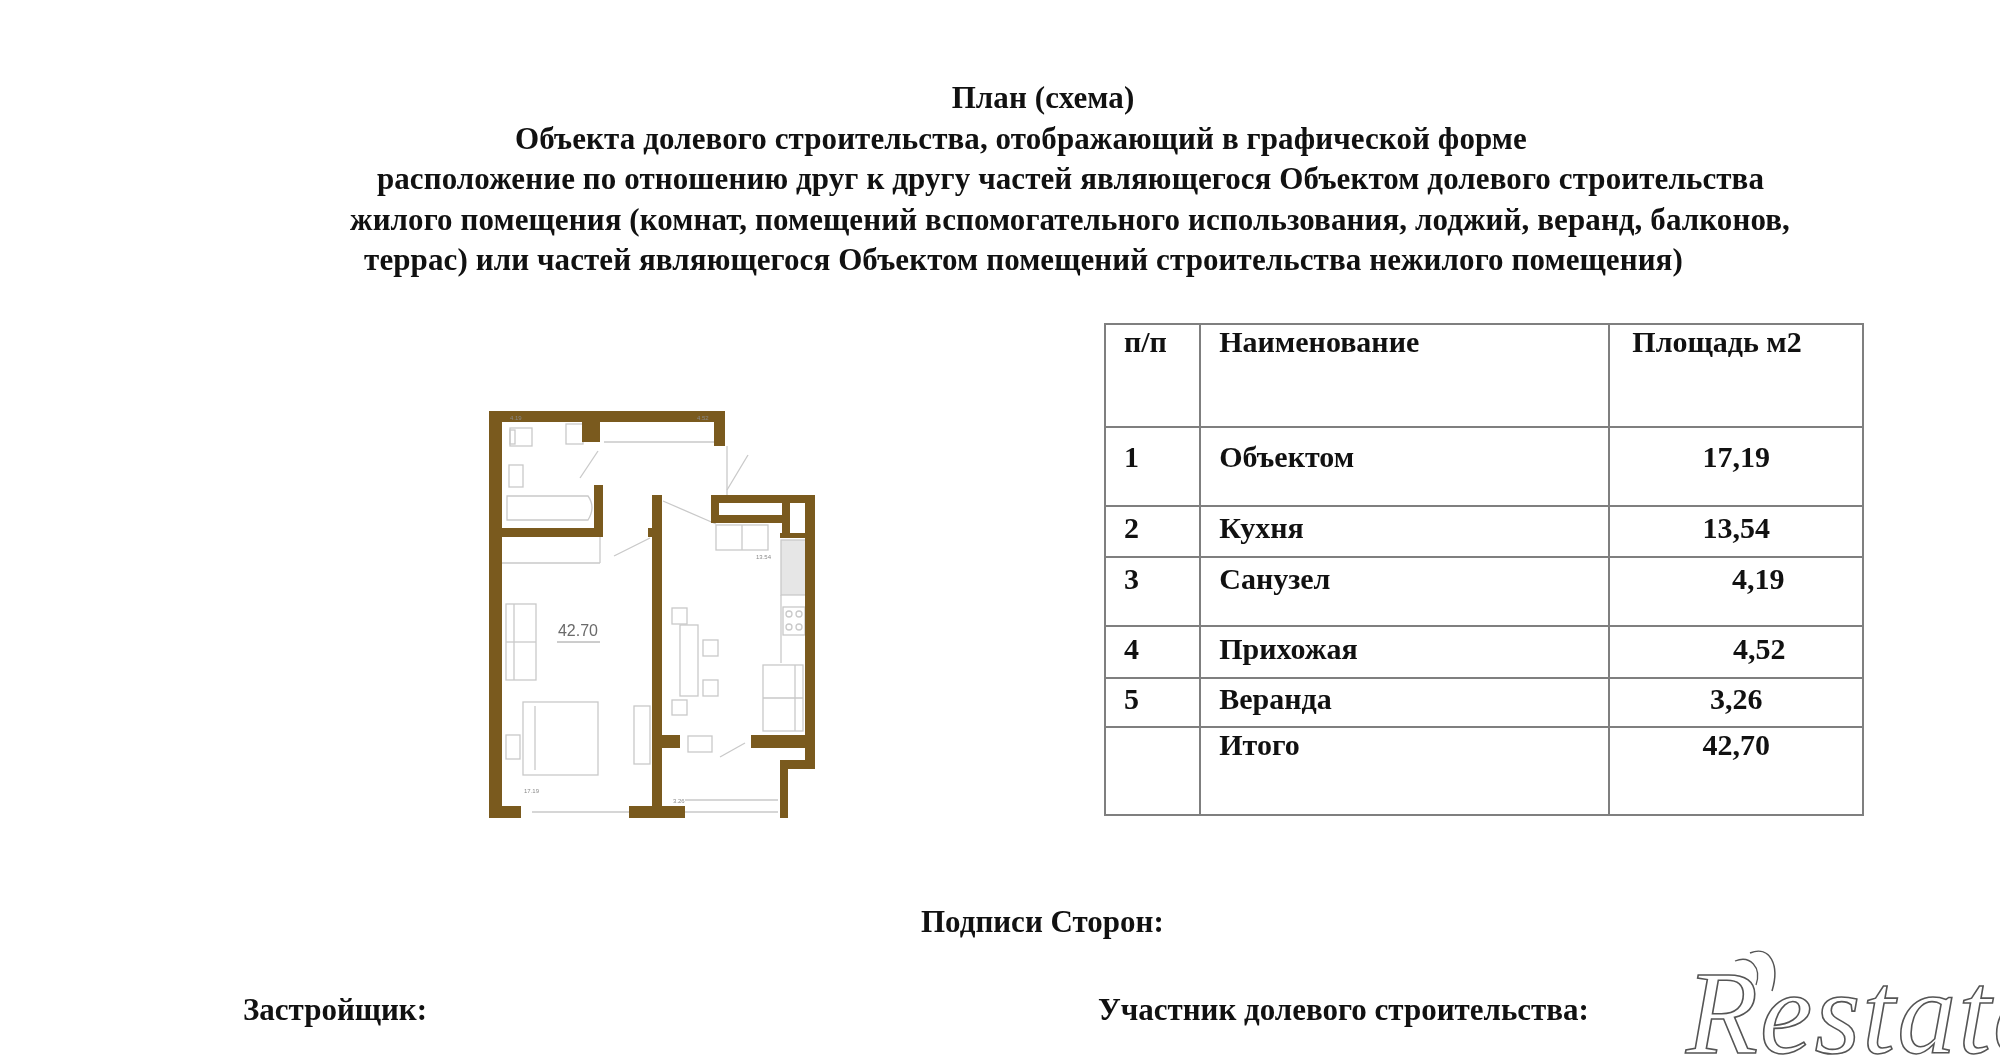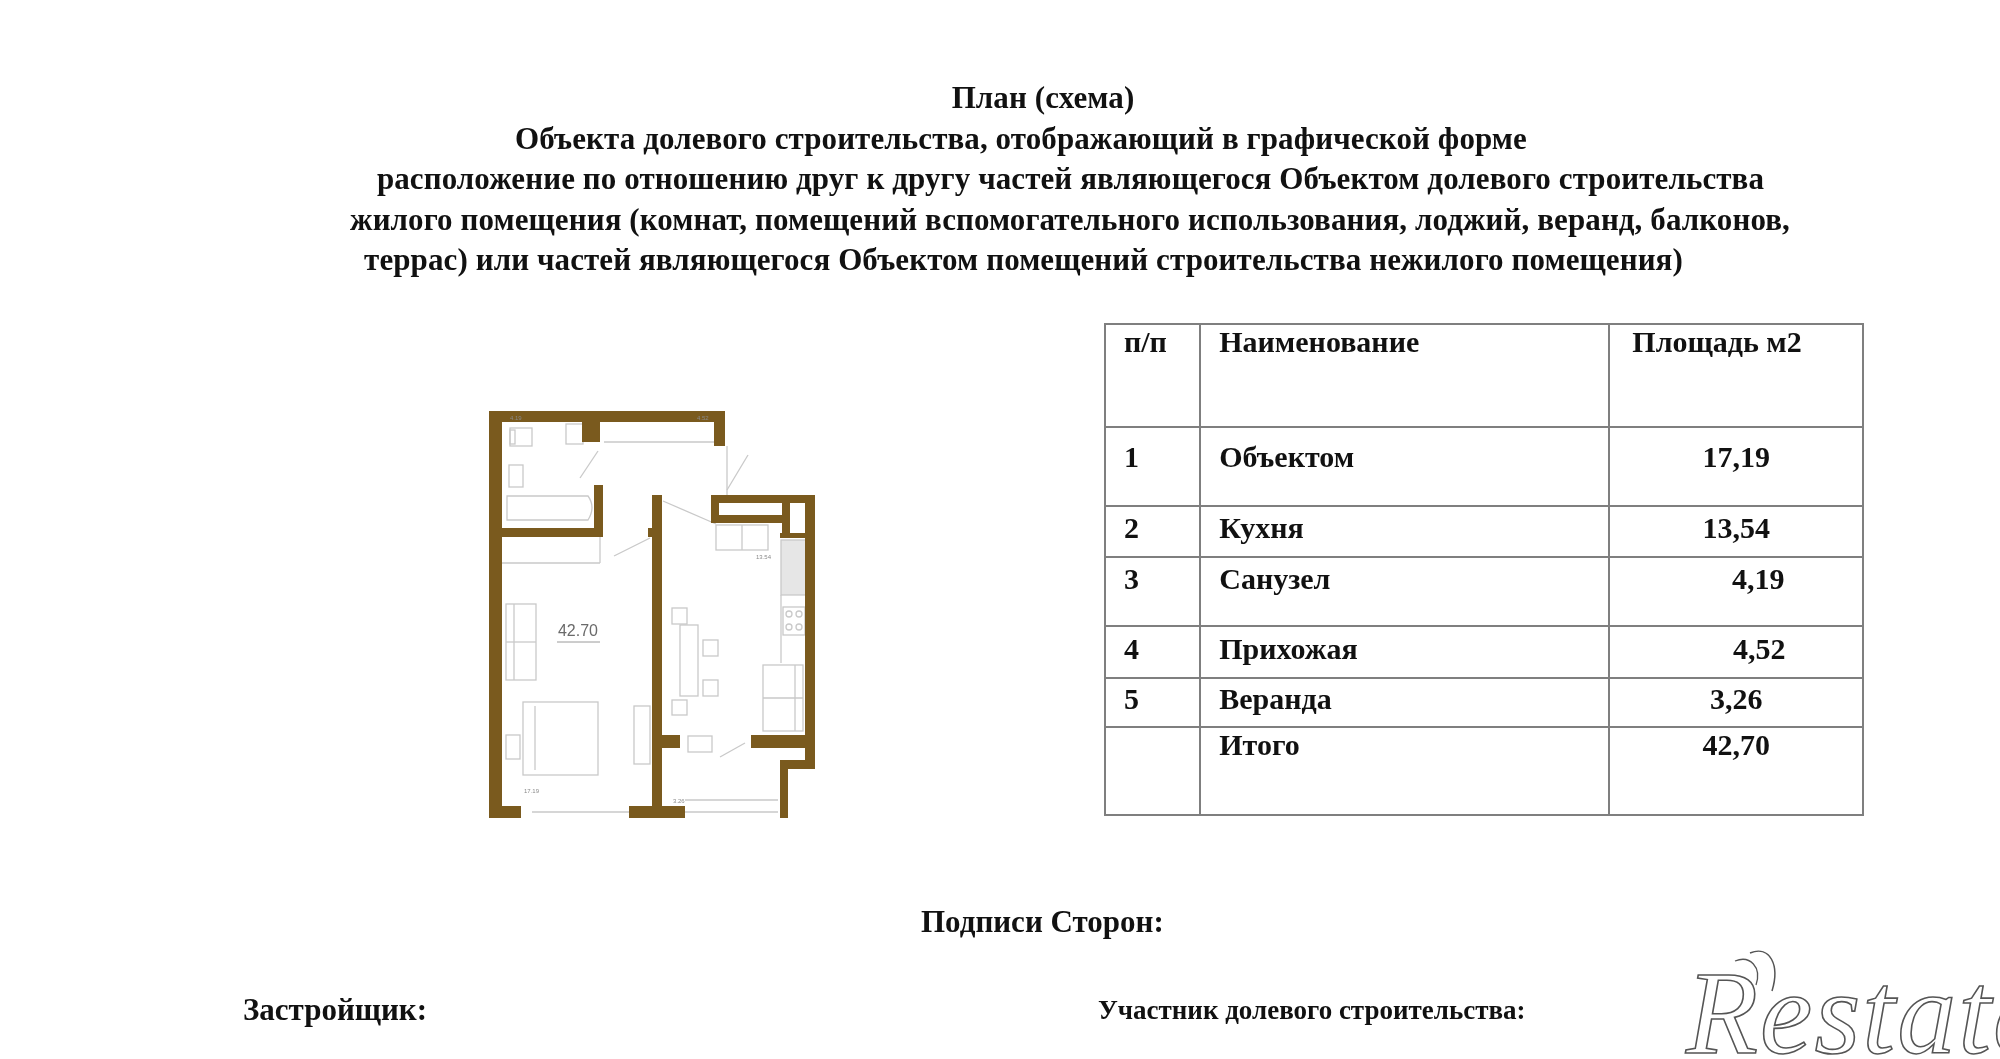--- a/index.html
+++ b/index.html
@@ -53,21 +53,21 @@
   .sign-title {
     position: absolute; left: 912px; top: 902px;
     font-weight: bold; font-size: 31px; line-height: 40px; white-space: nowrap; margin-left: 9px;
   }
   .sign-dev {
     position: absolute; left: 243px; top: 990px;
     font-weight: bold; font-size: 31px; line-height: 40px; white-space: nowrap;
   }
   .sign-part {
     position: absolute; left: 1098px; top: 990px;
-    font-weight: bold; font-size: 27px; line-height: 40px; white-space: nowrap;
+    font-weight: bold; font-size: 31px; line-height: 40px; white-space: nowrap;
   }
   .watermark {
     position: absolute; left: 1680px; top: 945px; width: 320px; height: 114px;
   }
   .wm-text {
     font-family: "Liberation Serif", serif; font-style: italic;
     font-size: 118px; fill: #ffffff; stroke: #555555; stroke-width: 1.6;
     letter-spacing: 2px;
   }
 </style>

